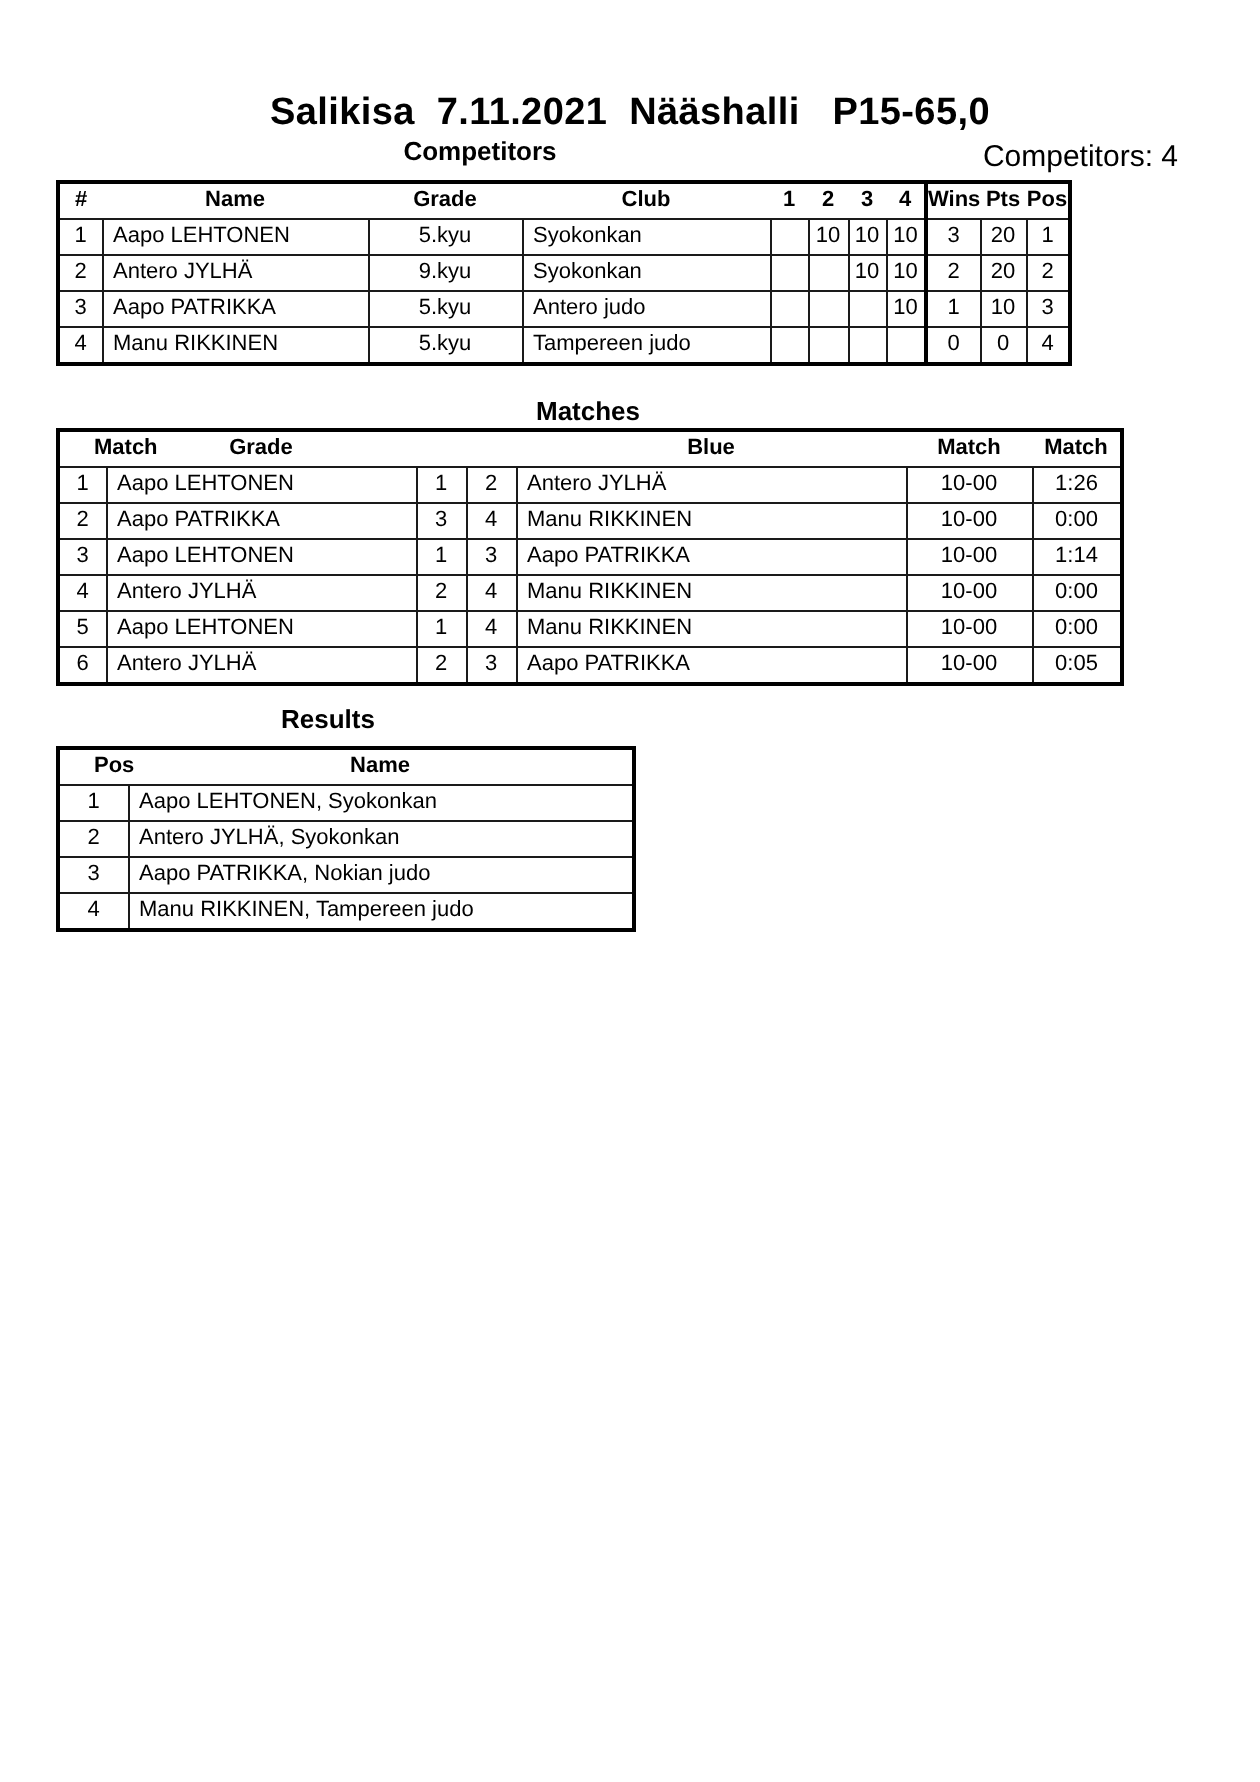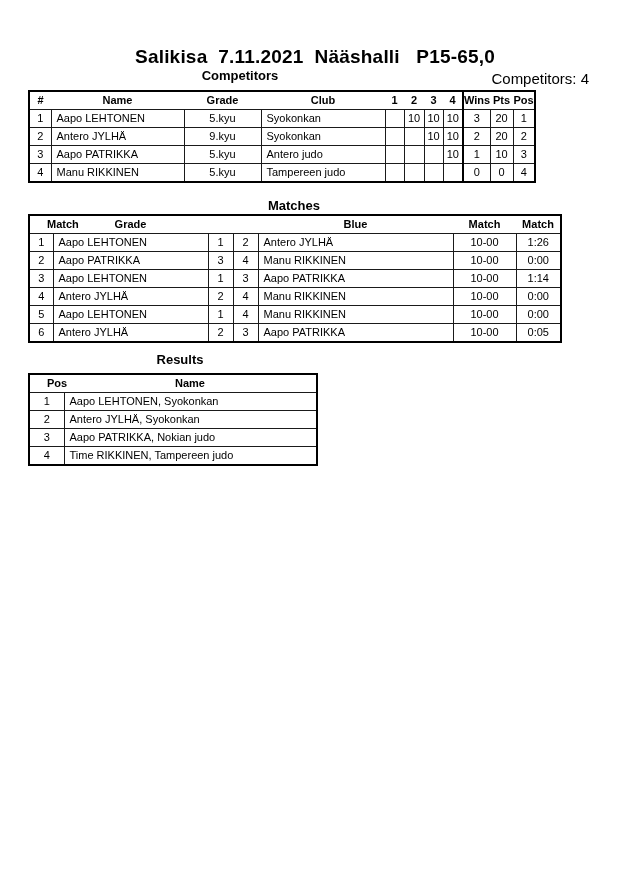--- a/index.html
+++ b/index.html
@@ -7,21 +7,21 @@
     width:630px;height:891px;background:#ffffff;position:relative;
     font-family:"Liberation Sans",sans-serif;color:#000;
     -webkit-font-smoothing:antialiased;
   }
   .abs{position:absolute;}
   #title{top:46px;left:0;width:630px;text-align:center;
     font-size:19px;font-weight:bold;white-space:pre;letter-spacing:0.2px;}
   .section-label{font-size:13px;font-weight:bold;transform:translateX(-50%);white-space:nowrap;}
   #competitors-label{top:68px;left:240px;}
   #matches-label{top:198px;left:294px;}
-  #results-label{top:352px;left:180px;}
+  #results-label{top:352px;left:164px;}
   #competitors-count{top:70px;right:41px;font-size:15px;}
   table{border-collapse:collapse;table-layout:fixed;border:2px solid #000;}
   th,td{height:17px;line-height:17px;font-size:11px;padding:0;margin:0;
     overflow:hidden;white-space:nowrap;box-sizing:border-box;}
   td{border:1px solid #1a1a1a;}
   th{font-weight:bold;border:none;border-bottom:1px solid #1a1a1a;text-align:center;}
   .sep{border-left:2px solid #000 !important;}
   .c{text-align:center;}
   .l{text-align:left;padding-left:5px;}
   th.l{padding-left:17px;overflow:visible;}
@@ -218,16 +218,16 @@
   <tr>
     <td class="c">2</td>
     <td class="l">Antero JYLHÄ, Syokonkan</td>
   </tr>
   <tr>
     <td class="c">3</td>
     <td class="l">Aapo PATRIKKA, Nokian judo</td>
   </tr>
   <tr>
     <td class="c">4</td>
-    <td class="l">Time RIKKINEN, Tampereen judo</td>
+    <td class="l">Manu RIKKINEN, Tampereen judo</td>
   </tr>
 </tbody>
   </table>
 
 </body></html>

